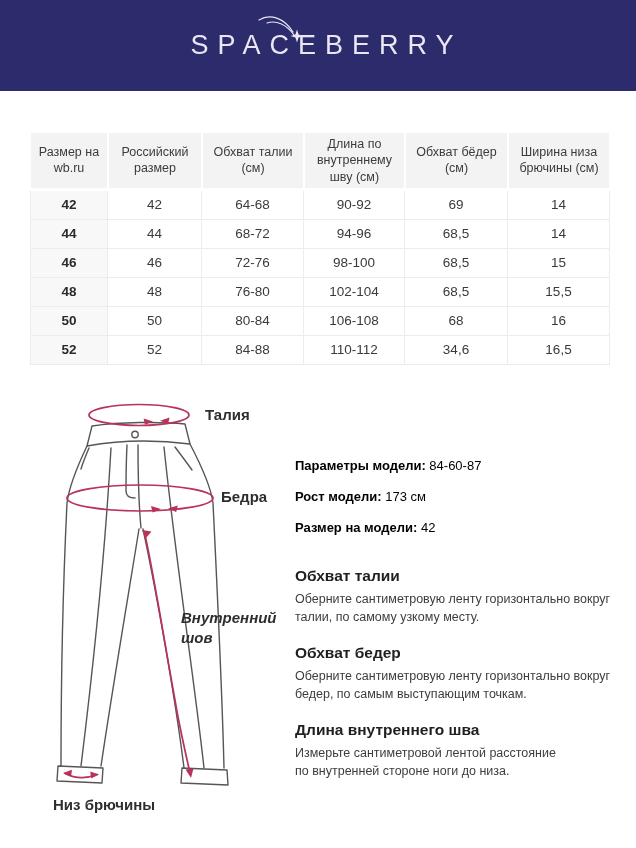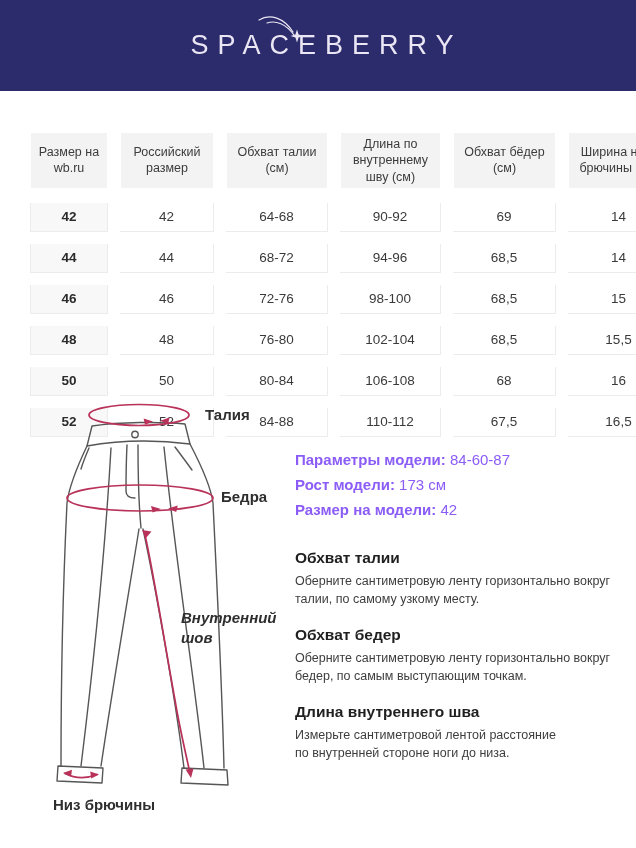--- a/index.html
+++ b/index.html
@@ -8,42 +8,42 @@
 
   
   .banner{position:absolute;left:0;top:0;width:636px;height:91px;background:#2c2b6c;padding-left:8px;}
   .logo{position:absolute;left:0;top:0;width:100%;margin:0;text-align:center;
         line-height:91px;font-size:27px;font-weight:400;letter-spacing:9px;
         color:#eae6f4;padding-left:9px;box-sizing:border-box;}
   .comet{position:absolute;left:246px;top:5px;}
 
   
   .size-table{position:absolute;left:30px;top:133px;width:472px;display:grid;
-              grid-template-columns:78px 94px 102px 101px 103px 102px;gap:12px;}
+              grid-template-columns:78px 94px 102px 101px 103px 102px;}
   .st-head{background:#f3f3f3;margin:0 1px 3px 1px;min-height:52px;
            display:flex;align-items:center;justify-content:center;text-align:center;
            font-size:12.5px;line-height:1.3;color:#3c3c3c;padding:3px 4px;box-sizing:border-box;}
   .st-cell{height:28px;display:flex;align-items:center;justify-content:center;
            border-bottom:1px solid #ececec;border-right:1px solid #ececec;
            font-size:13.5px;color:#3a3a3a;background:#ffffff;}
   .st-cell.c0{background:#f8f8f8;font-weight:700;color:#2b2b2b;border-left:1px solid #ececec;}
 
   
   .lower{position:absolute;left:0;top:390px;width:531px;height:458px;}
   .pants-svg{position:absolute;left:25px;top:5px;}
   .dg-label{position:absolute;font-size:15px;font-weight:600;color:#2e2e2e;line-height:20px;}
   .lbl-waist{left:205px;top:15px;}
   .lbl-hips{left:221px;top:97px;text-align:right;}
   .lbl-seam{left:181px;top:218px;width:100px;font-style:italic;}
   .lbl-bottom{left:53px;top:405px;}
 
   
   .right-col{position:absolute;left:295px;top:57px;width:330px;}
   .model-info{margin:0 0 26px 0;}
-  .mi-line{font-size:15px;line-height:25px;color:#8b5cf6;}
+  .mi-line{font-size:13px;line-height:25px;color:#000000;margin-top:6px;}
   .mi-line b{font-weight:700;}
   .guide-section h3{margin:0 0 4px 0;font-size:15.5px;line-height:20px;font-weight:700;color:#1f1f1f;}
   .guide-section p{margin:0 0 17px 0;font-size:12.5px;line-height:18px;color:#3d3d3d;white-space:pre-line;}
 </style>
 </head>
 <body>
 
 <div class="page">
 
   <div class="banner">
@@ -97,21 +97,21 @@
     <div class="st-cell">50</div>
     <div class="st-cell">80-84</div>
     <div class="st-cell">106-108</div>
     <div class="st-cell">68</div>
     <div class="st-cell">16</div>
 
     <div class="st-cell c0">52</div>
     <div class="st-cell">52</div>
     <div class="st-cell">84-88</div>
     <div class="st-cell">110-112</div>
-    <div class="st-cell">67,5</div>
+    <div class="st-cell">34,6</div>
     <div class="st-cell">16,5</div>
   </div>
 
   <div class="lower">
 
     <svg class="pants-svg" width="250" height="420" viewBox="0 0 250 420">
 
       <g fill="none" stroke="#565656" stroke-width="1.4" stroke-linecap="round" stroke-linejoin="round">
         <path d="M 67,31 C 95,27 135,26.5 160,29 L 165,49 C 130,44.5 95,45 62,51 Z"></path>
         <circle cx="110" cy="39.5" r="3.2"></circle>

